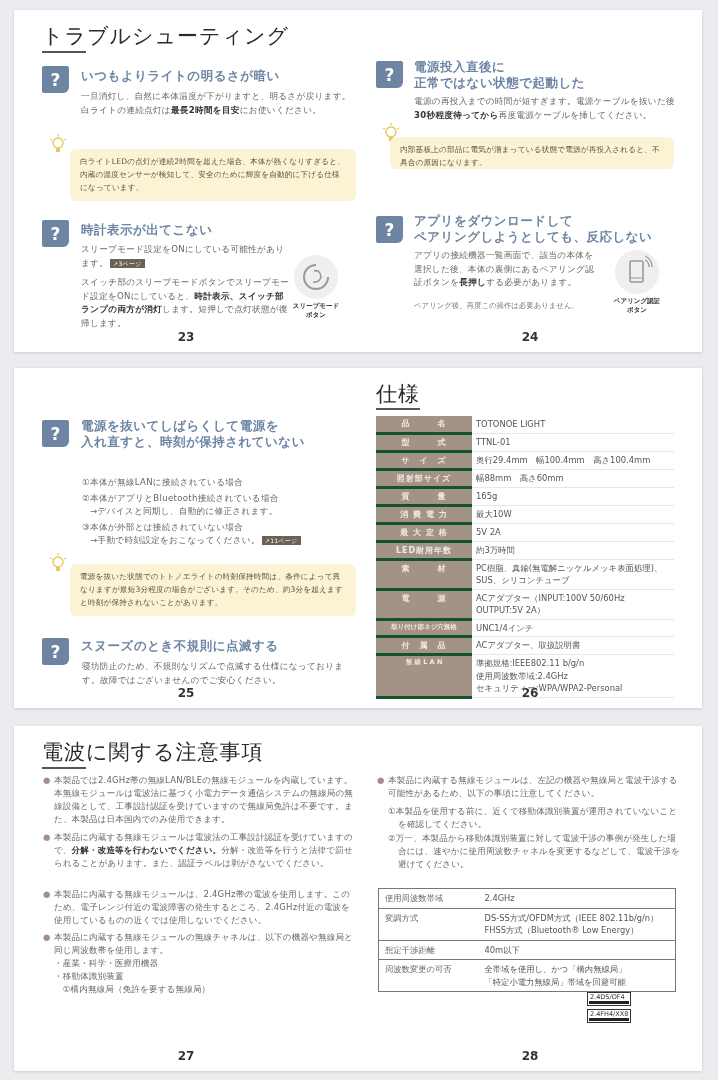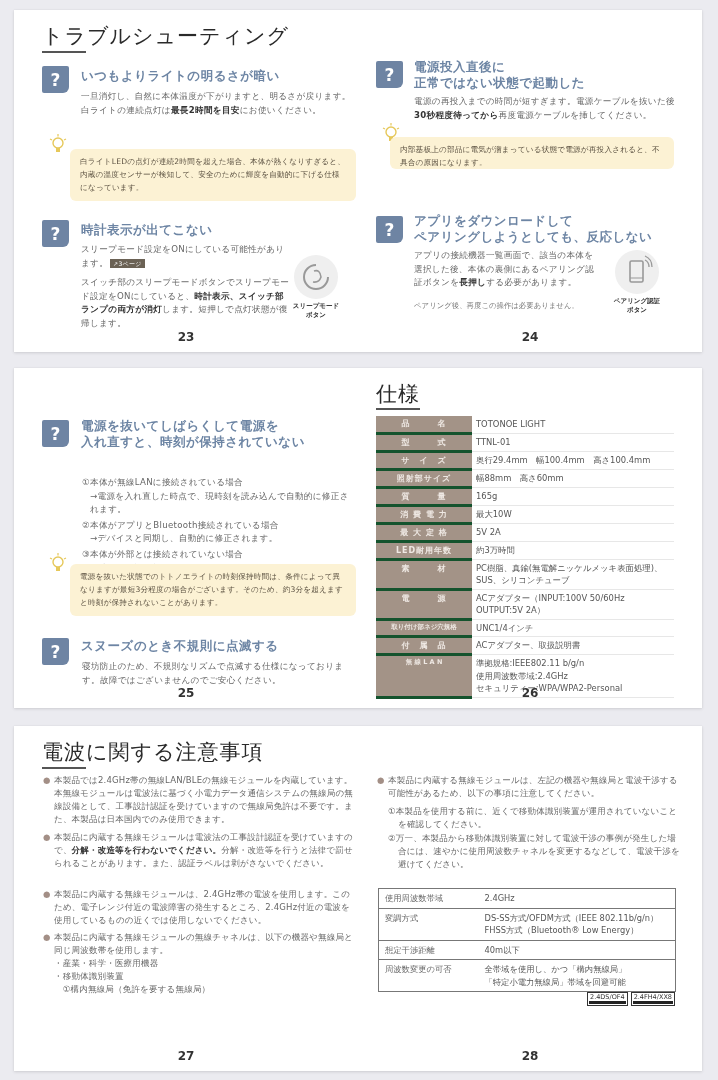--- a/index.html
+++ b/index.html
@@ -46,21 +46,21 @@
   .spec-table td.k { width: 96px; background: #a39387; color: #efe9e4; text-align: center; padding: 2px 4px;
     border-bottom: 3px solid #14532d; letter-spacing: 1px; font-size: 8px; font-weight: bold; }
   .spec-table td.v { color: #555; padding: 2px 0 2px 4px; border-bottom: 1px solid #e7e7e7; line-height: 12.5px; }
 
   
   .bullet-para { position: absolute; font-size: 8.5px; color: #666; line-height: 13px; letter-spacing: 0.2px; }
   .bullet-para .dot { color: #a38f86; position: absolute; left: -11px; }
   .radio-table { position: absolute; left: 20px; top: 162px; width: 298px; border-collapse: collapse; border: 1px solid #777; }
   .radio-table td { font-size: 8.3px; color: #555; padding: 3px 6px; border-bottom: 1px solid #777; line-height: 12.5px; vertical-align: top; }
   .radio-table td.k { width: 100px; color: #666; }
-  .badges { position: absolute; left: 229px; top: 266px; display: flex; gap: 3px; }
+  .badges { position: absolute; left: 229px; top: 266px; display: flex; gap: 3px; flex-direction: column; }
   .badge { border: 1px solid #333; font-size: 6.5px; color: #333; padding: 0 2px; line-height: 8px; position: relative; height: 14px; }
   .badge::after { content: ""; position: absolute; left: 1px; right: 1px; bottom: 1px; height: 3px; background: #222; }
 </style>
 </head>
 <body>
 
 <div class="spread s1">
   <div class="page left">
     <div class="title-big" style="left:28px;top:12px;">トラブルシューティング</div>
     <div class="title-underline" style="left:28px;top:41px;width:44px;"></div>
@@ -146,21 +146,20 @@
 <div class="spread s2">
   <div class="page left">
     <div class="q-icon" style="left:28px;top:52px;">?</div>
     <div class="q-title" style="left:67px;top:50px;">
       <div>電源を抜いてしばらくして電源を</div>
         <div>入れ直すと、時刻が保持されていない</div>
     </div>
     <div class="body-text" style="left:68px;top:92px;width:274px;margin-top:16px;">
       <div>
         <div>①本体が無線LANに接続されている場合</div>
-        <div style="padding-left:8px;">→電源を入れ直した時点で、現時刻を読み込んで自動的に修正されます。</div>
       </div>
       <div style="margin-top:2px;">
         <div>②本体がアプリとBluetooth接続されている場合</div>
         <div style="padding-left:8px;">→デバイスと同期し、自動的に修正されます。</div>
       </div>
       <div style="margin-top:2px;">
         <div>③本体が外部とは接続されていない場合</div>
         <div style="padding-left:8px;"><span>→手動で時刻設定をおこなってください。</span><span class="ref-tag">↗11ページ</span></div>
       </div>
     </div>

